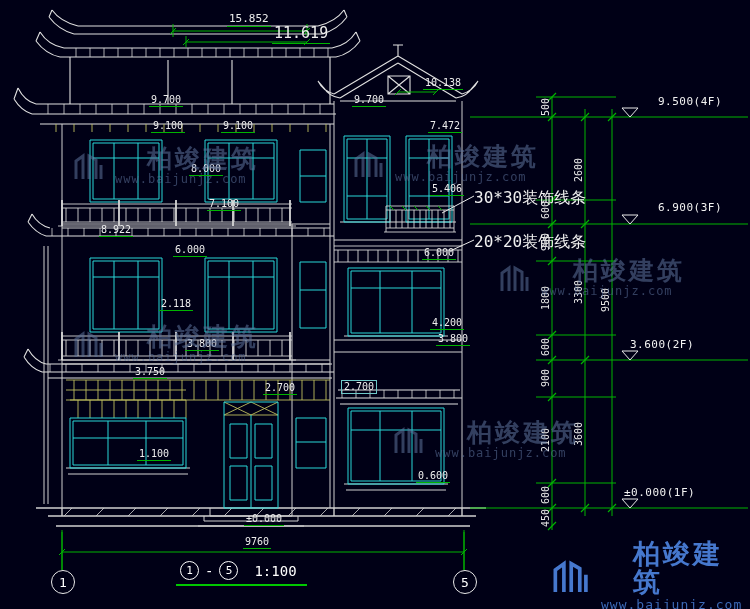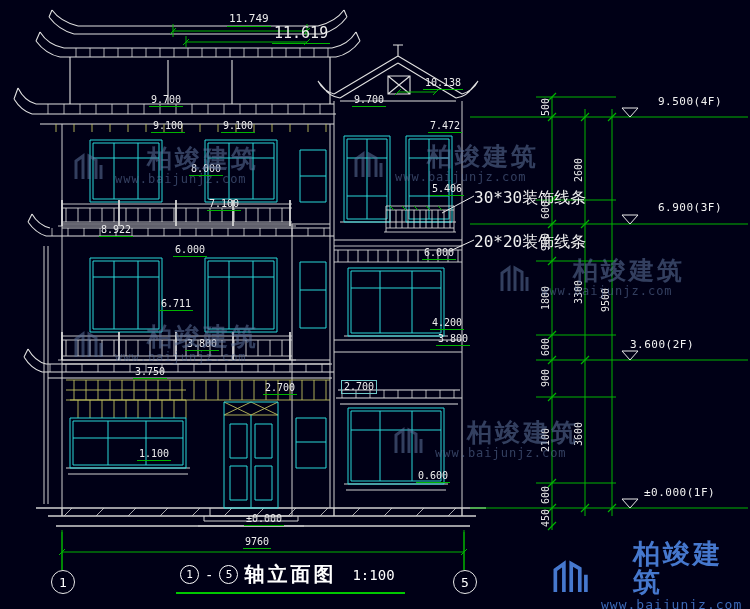--- a/index.html
+++ b/index.html
@@ -116,53 +116,53 @@
       <path d="M62,530 L62,570 M464,530 L464,570"></path>
       <path d="M390,206 l4,4 m8,-4 l4,4 m8,-4 l4,4 m8,-4 l4,4 m8,-4 l4,4"></path>
     </g>
 
     <g stroke="#e8e8e8" fill="none" stroke-width="1">
       <path d="M622,108 L638,108 L630,117 Z M622,215 L638,215 L630,224 Z M622,351 L638,351 L630,360 Z M622,499 L638,499 L630,508 Z"></path>
       <path d="M474,196 L442,213 M474,240 L450,251"></path>
     </g>
   </svg>
 
-  <span class="dim" style="left:227px;top:13px;font-size:11px">11.749</span>
+  <span class="dim" style="left:227px;top:13px;font-size:11px">15.852</span>
   <span class="dim" style="left:272px;top:25px;font-size:15px">11.619</span>
   <span class="dim" style="left:423px;top:77px">10.138</span>
   <span class="dim" style="left:149px;top:94px">9.700</span>
   <span class="dim" style="left:151px;top:120px">9.100</span>
   <span class="dim" style="left:221px;top:120px">9.100</span>
   <span class="dim" style="left:352px;top:94px">9.700</span>
   <span class="dim" style="left:428px;top:120px">7.472</span>
   <span class="dim" style="left:189px;top:163px">8.000</span>
   <span class="dim" style="left:430px;top:183px">5.406</span>
   <span class="dim" style="left:207px;top:198px">7.100</span>
   <span class="dim" style="left:99px;top:224px">8.922</span>
   <span class="dim" style="left:173px;top:244px">6.000</span>
   <span class="dim" style="left:422px;top:247px">6.000</span>
-  <span class="dim" style="left:159px;top:298px">6.711</span>
+  <span class="dim" style="left:159px;top:298px">2.118</span>
   <span class="dim" style="left:430px;top:317px">4.200</span>
   <span class="dim" style="left:185px;top:338px">3.800</span>
   <span class="dim" style="left:436px;top:333px">3.800</span>
   <span class="dim" style="left:133px;top:366px">3.750</span>
   <span class="dim" style="left:263px;top:382px">2.700</span>
   <span class="dim boxed" style="left:341px;top:380px">2.700</span>
   <span class="dim" style="left:137px;top:448px">1.100</span>
   <span class="dim" style="left:416px;top:470px">0.600</span>
   <span class="dim" style="left:244px;top:513px">±0.000</span>
   <span class="dim" style="left:243px;top:536px">9760</span>
 
   <span class="callout" style="left:474px;top:188px">30*30装饰线条</span>
   <span class="callout" style="left:474px;top:232px">20*20装饰线条</span>
 
   <span class="lvl" style="left:658px;top:95px">9.500(4F)</span>
   <span class="lvl" style="left:658px;top:201px">6.900(3F)</span>
   <span class="lvl" style="left:630px;top:338px">3.600(2F)</span>
-  <span class="lvl" style="left:644px;top:486px">±0.000(1F)</span>
+  <span class="lvl" style="left:624px;top:486px">±0.000(1F)</span>
 
   <span class="chain-num" style="left:545px;top:107px">500</span>
   <span class="chain-num" style="left:545px;top:210px">600</span>
   <span class="chain-num" style="left:545px;top:242px">900</span>
   <span class="chain-num" style="left:545px;top:298px">1800</span>
   <span class="chain-num" style="left:545px;top:347px">600</span>
   <span class="chain-num" style="left:545px;top:378px">900</span>
   <span class="chain-num" style="left:545px;top:440px">2100</span>
   <span class="chain-num" style="left:545px;top:495px">600</span>
   <span class="chain-num" style="left:545px;top:518px">450</span>
@@ -171,21 +171,20 @@
   <span class="chain-num" style="left:578px;top:434px">3600</span>
   <span class="chain-num" style="left:605px;top:300px">9500</span>
 
   <div class="gridbubble" style="left:51px;top:570px">1</div>
   <div class="gridbubble" style="left:453px;top:570px">5</div>
 
   <div class="titleblock">
     <span class="bubble">1</span>
     <span class="dash">-</span>
     <span class="bubble">5</span>
-    <span class="name">轴立面图</span>
     <span class="scale">1:100</span>
   </div>
 
   <div class="wm" style="left:70px;top:146px">
     <svg width="36" height="36" viewBox="0 0 36 36">
         <path d="M6 31 V13 L13 8 V31 M19 31 V8 L26 12 V31 M31 31 V17" fill="none" stroke="currentColor" stroke-width="3"></path>
       </svg>
     <div>
         <div class="brand">柏竣建筑</div>
     <div class="url">www.baijunjz.com</div>

